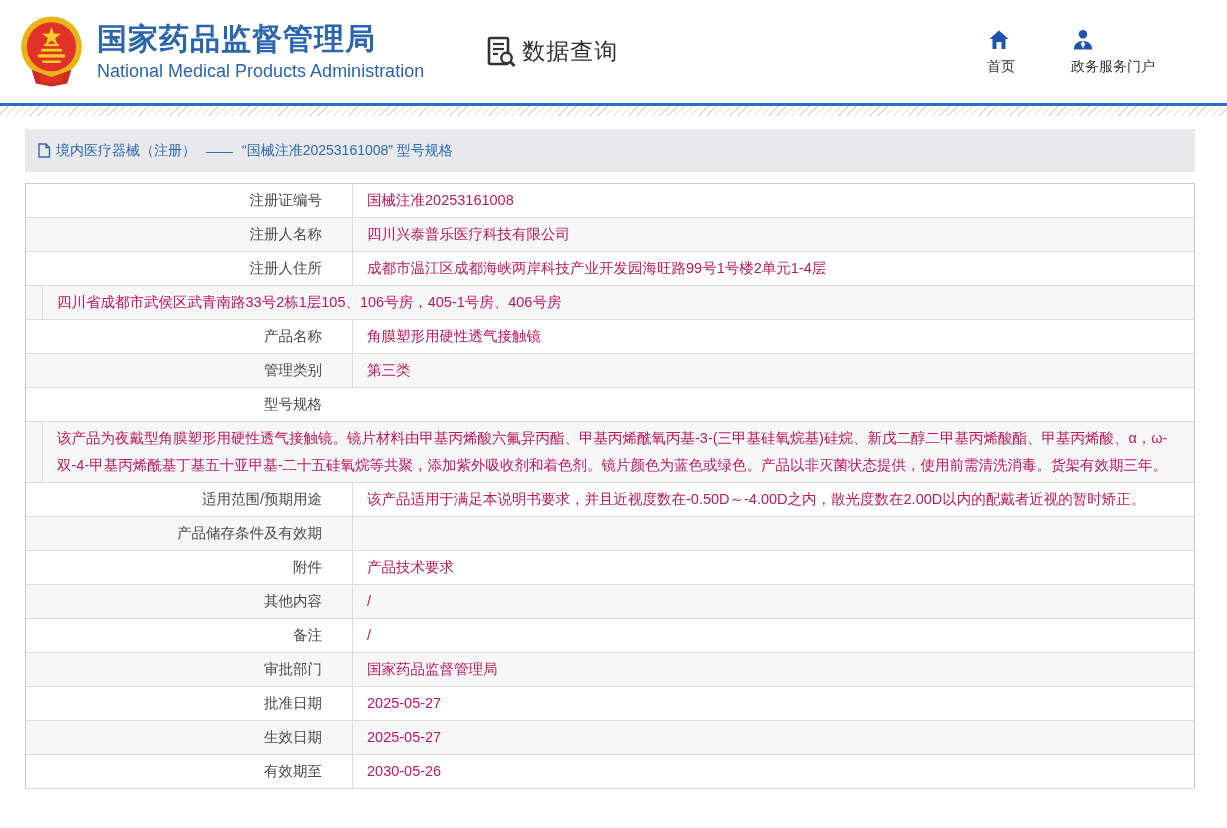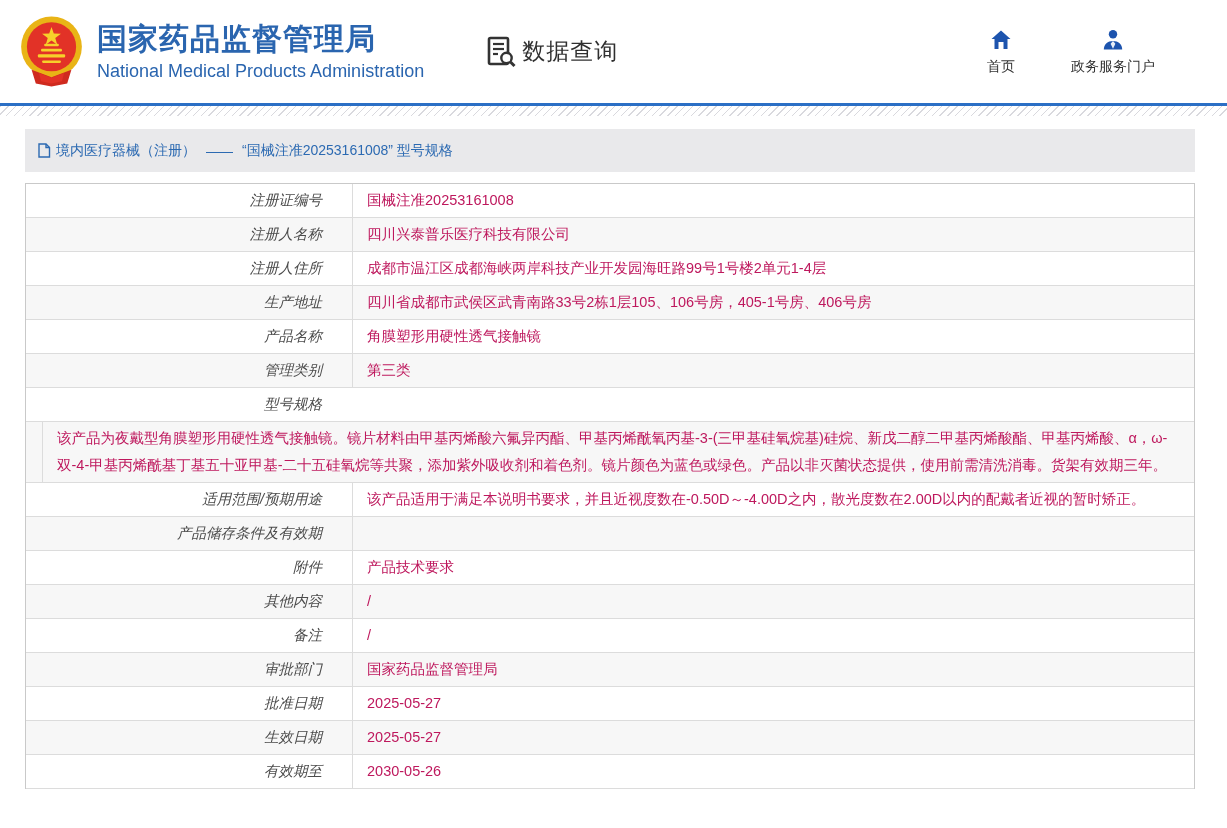--- a/index.html
+++ b/index.html
@@ -11,21 +11,21 @@
   .brand { display:flex; align-items:center; cursor:pointer; }
   .emblem { width:67px; height:78px; flex:0 0 auto; }
   .brand-text { margin-left:12px; }
   .brand-title { font-size:30px; font-weight:700; color:#2a65af; letter-spacing:1px; line-height:34px; }
   .brand-sub { font-size:18px; color:#2a65af; margin-top:5px; }
   .section { display:flex; align-items:flex-start; margin-left:62px; cursor:pointer; }
   .section-icon { width:30px; height:32px; margin-right:6px; }
   .section-label { font-size:23px; color:#2f2f2f; letter-spacing:1px; }
   .spacer { flex:1; }
   .topnav { display:flex; align-items:flex-start; gap:0; margin-right:14px; }
-  .nav-item { display:flex; flex-direction:column; align-items:center; cursor:pointer; padding:0 28px; }
+  .nav-item { display:flex; flex-direction:column; align-items:flex-start; cursor:pointer; padding:0 28px; }
   .nav-item svg { width:24px; height:24px; }
   .nav-label { font-size:14px; color:#333; margin-top:6px; white-space:nowrap; }
 
   
   .blue-line { height:3px; background:#2b6fc5; }
   .hatch { height:10px;
     background:repeating-linear-gradient(135deg,#d9d9de 0px,#d9d9de 1px,transparent 1px,transparent 5.5px); }
 
   
   .content { margin:13px 32px 0 25px; }
@@ -34,21 +34,21 @@
   .crumb-doc-icon { width:14px; height:15px; margin-right:5px; flex:0 0 auto; }
   .crumb-link { color:#2c6ab2; cursor:pointer; }
   .crumb-sep { margin:0 10px; letter-spacing:-1px; }
   .crumb-current { color:#2c6ab2; }
 
   
   .info-table { margin-top:11px; border:1px solid #c9c9c9; border-bottom:none; }
   .row { display:flex; border-bottom:1px solid #dcdcdc; background:#fff; }
   .row:nth-child(even) { background:#f7f7f7; }
   .cell-label { width:310px; flex:0 0 auto; display:flex; align-items:center; justify-content:flex-end;
-    text-align:right; padding:3px 14px 3px 8px; font-size:14.5px; color:#4b4b4b; line-height:27px;font-style:italic; }
+    text-align:right; padding:3px 14px 3px 8px; font-size:14.5px; color:#4b4b4b; line-height:27px; }
   .cell-value { flex:1; display:flex; align-items:center; border-left:1px solid #dcdcdc;
     padding:3px 10px 3px 14px; font-size:14.5px; color:#be185d; line-height:27px; white-space:pre-line;margin-left:16px; }
 </style>
 </head>
 <body>
 
 <div class="header">
   <div class="brand">
     <svg class="emblem" viewBox="0 0 64 72">
       <circle cx="32" cy="31" r="29" fill="#e9b416"></circle>
@@ -123,21 +123,20 @@
       </div>
     <div class="row">
         <div class="cell-label">注册人名称</div>
         <div class="cell-value">四川兴泰普乐医疗科技有限公司</div>
       </div>
     <div class="row">
         <div class="cell-label">注册人住所</div>
         <div class="cell-value">成都市温江区成都海峡两岸科技产业开发园海旺路99号1号楼2单元1-4层</div>
       </div>
     <div class="row">
-        <div class="cell-label">生产地址</div>
         <div class="cell-value">四川省成都市武侯区武青南路33号2栋1层105、106号房，405-1号房、406号房</div>
       </div>
     <div class="row">
         <div class="cell-label">产品名称</div>
         <div class="cell-value">角膜塑形用硬性透气接触镜</div>
       </div>
     <div class="row">
         <div class="cell-label">管理类别</div>
         <div class="cell-value">第三类</div>
       </div>

